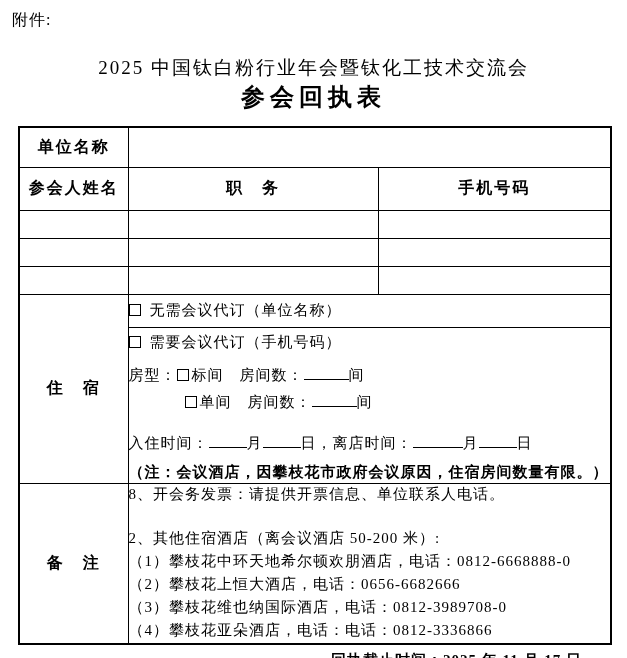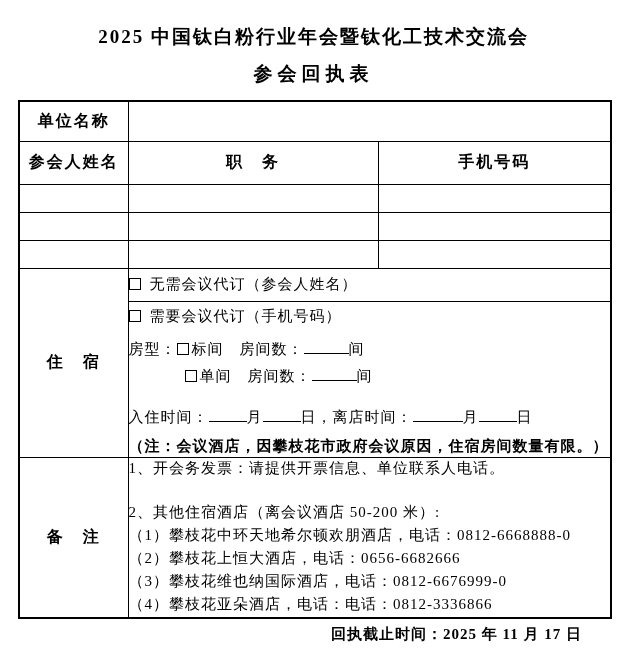--- a/index.html
+++ b/index.html
@@ -8,25 +8,25 @@
     width: 627px; height: 658px;
     background: #ffffff; color: #000000;
     font-family: "Liberation Serif", "DejaVu Serif", serif;
   }
   .page { position: relative; width: 627px; height: 658px; overflow: hidden; }
 
   .attachment { padding: 10px 0 0 12px; font-size: 16px; letter-spacing: 1px; }
 
   .title1 {
     margin-top: 24px; text-align: center;
-    font-weight: bold; font-size: 19px; letter-spacing: 2px;
+    font-weight: normal; font-size: 19px; letter-spacing: 2px;
   }
   .title2 {
-    margin-top: 11px; text-align: center;
-    font-weight: bold; font-size: 19px; letter-spacing: 5px;
+    text-align: center;
+    font-weight: bold; font-size: 24px; letter-spacing: 5px;
   }
 
   table.form {
     border-collapse: collapse; table-layout: fixed;
     margin: 13px 0 0 18px; width: 592px;
     border: 2px solid #000;
   }
   table.form td { border: 1px solid #000; padding: 0; margin-top: 11px; }
 
   td.label {
@@ -77,20 +77,21 @@
   .footer {
     width: 610px; margin-top: 6px; padding-right: 28px;
     text-align: right; font-weight: bold; font-size: 15px; letter-spacing: 1px;
   }
 </style>
 </head>
 <body>
 
 <div class="page">
 
+  <div class="attachment">附件:</div>
 
   <div class="title1">2025 中国钛白粉行业年会暨钛化工技术交流会</div>
   <div class="title2">参会回执表</div>
 
   <table class="form">
     <colgroup>
       <col style="width:109px">
         <col style="width:250px">
         <col style="width:233px">
     </colgroup>
@@ -119,21 +120,21 @@
     </tr>
     <tr class="r-empty">
       <td class="content"></td>
       <td class="content"></td>
       <td class="content"></td>
     </tr>
 
     <tr class="r-nobook">
       <td class="label" rowspan="2">住　宿</td>
       <td class="content" colspan="2">
-        <span class="checkbox"></span><span>无需会议代订（参会人姓名）</span>
+        <span class="checkbox"></span><span>无需会议代订（单位名称）</span>
       </td>
     </tr>
 
     <tr class="r-needbook">
       <td class="content v-top booking-cell" colspan="2">
         <div class="line line-need">
           <span class="checkbox"></span><span>需要会议代订（手机号码）</span>
         </div>
         <div class="line line-room1">
           <span>房型：</span><span class="checkbox cb-tight"></span><span>标间</span><span class="room-count-group"><span>房间数：</span><span class="blank w45"></span><span>间</span></span>
@@ -144,25 +145,25 @@
         <div class="line line-stay">
           <span>入住时间：</span><span class="blank w38"></span><span>月</span><span class="blank w38"></span><span>日，</span><span>离店时间：</span><span class="blank w50"></span><span>月</span><span class="blank w38"></span><span>日</span>
         </div>
         <div class="line line-note">（注：会议酒店，因攀枝花市政府会议原因，住宿房间数量有限。）</div>
       </td>
     </tr>
 
     <tr class="r-remarks">
       <td class="label">备　注</td>
       <td class="content v-top remarks-cell" colspan="2">
-        <div class="rline">1、开会务发票：请提供开票信息、单位联系人电话。</div>
+        <div class="rline">8、开会务发票：请提供开票信息、单位联系人电话。</div>
         <div class="rline gap-top">2、其他住宿酒店（离会议酒店 50-200 米）:</div>
         <div class="rline">（1）攀枝花中环天地希尔顿欢朋酒店，电话：0812-6668888-0</div>
         <div class="rline">（2）攀枝花上恒大酒店，电话：0656-6682666</div>
-        <div class="rline">（3）攀枝花维也纳国际酒店，电话：0812-6676999-0</div>
+        <div class="rline">（3）攀枝花维也纳国际酒店，电话：0812-3989708-0</div>
         <div class="rline">（4）攀枝花亚朵酒店，电话：电话：0812-3336866</div>
       </td>
     </tr>
   </tbody>
     </table>
 
   <div class="footer">回执截止时间：2025 年 11 月 17 日</div>
 
 </div>
 

